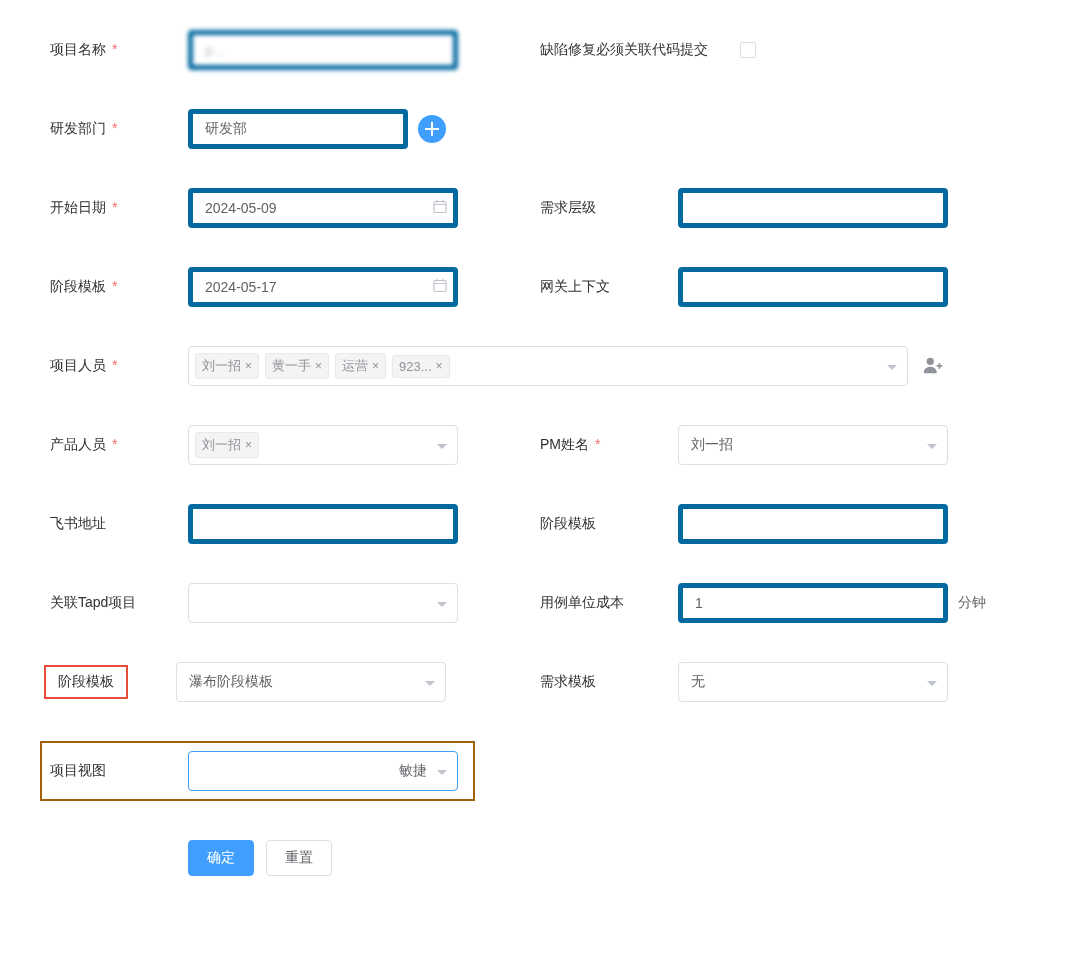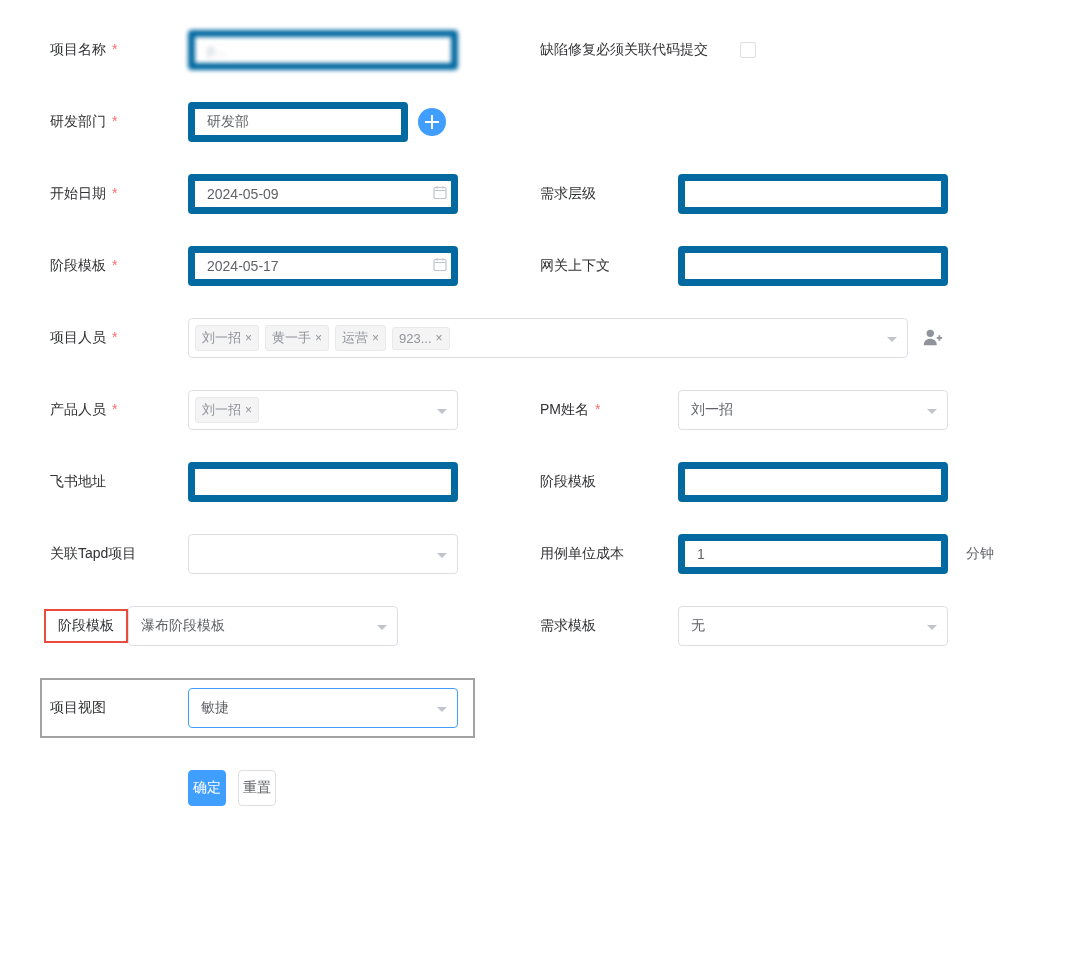--- a/index.html
+++ b/index.html
@@ -10,21 +10,21 @@
     body {
       font-family: -apple-system, BlinkMacSystemFont, "Segoe UI", "PingFang SC", "Microsoft YaHei", sans-serif;
       font-size: 14px;
       color: #303133;
       background: #fff;
       padding: 30px 50px;
     }
     .form-container {
       display: flex;
       flex-wrap: wrap;
-      gap: 0;
+      gap: 7px;
     }
     .form-row {
       display: flex;
       width: 100%;
       margin-bottom: 32px;
       align-items: center;
     }
     .form-item {
       display: flex;
       align-items: center;
@@ -47,21 +47,21 @@
       margin-left: 6px;
     }
     .form-control {
       flex: 1;
       max-width: 270px;
       position: relative;
     }
     .input {
       width: 100%;
       height: 40px;
-      border: 7px solid #0369a1;
+      border: 5px solid #0369a1;
       border-radius: 4px;
       padding: 0 12px;
       font-size: 14px;
       color: #606266;
       outline: none;
       background: #fff;
     }
     .input.blurred {
       color: #c0c4cc;
       filter: blur(2px);
@@ -76,20 +76,21 @@
       color: #606266;
       outline: none;
       background: #fff;
       position: relative;
       display: flex;
       align-items: center;
       cursor: pointer;
     }
     .select.active {
       border-color: #409eff;
+      justify-content: flex-end;
     }
     .select-arrow {
       position: absolute;
       right: 10px;
       top: 50%;
       transform: translateY(-50%);
       color: #c0c4cc;
     }
     .date-input {
       position: relative;
@@ -153,55 +154,55 @@
       cursor: pointer;
       color: #909399;
     }
     .add-person-icon {
       margin-left: 14px;
       color: #909399;
       cursor: pointer;
       flex-shrink: 0;
     }
     .unit-label {
-      margin-left: 18px;
+      margin-left: 10px;
       color: #606266;
       font-size: 14px;
     }
     .highlight-label {
       border: 2px solid #e74c3c;
       padding: 6px 4px;
       display: inline-block;
       margin-left: -6px;
     }
     .btn-row {
       display: flex;
       gap: 12px;
       margin-left: 138px;
     }
     .btn {
       height: 36px;
-      padding: 0 4px;
+      padding: 0 18px;
       border-radius: 4px;
       font-size: 14px;
       cursor: pointer;
       border: 1px solid #dcdfe6;
       background: #fff;
       color: #606266;
       display: inline-flex;
       align-items: center;
       justify-content: center;
     }
     .btn-primary {
       background: #409eff;
       border-color: #409eff;
       color: #fff;
     }
     .highlight-wrap {
-      border: 2px solid #a3a3a3;
+      border: 2px solid #a16207;
       padding: 8px;
       display: inline-flex;
       align-items: center;
     }
   </style>
 </head>
 <body>
 
 <div class="form-container">
 
@@ -382,21 +383,21 @@
       </div>
       <span class="unit-label">分钟</span>
     </div>
   </div>
 
   <div class="form-row">
     <div class="form-item half">
       <span class="highlight-label">
         <label class="form-label" style="width:auto;margin:8px">阶段模板</label>
       </span>
-      <div class="form-control" style="">
+      <div class="form-control" style="margin-left:48px">
         <div class="select">
           <span>瀑布阶段模板</span>
           <span class="select-arrow">
             <svg viewBox="0 0 10 6" width="10" height="6" fill="currentColor">
                 <path d="M0 0l5 5 5-5H0z"></path>
               </svg>
           </span>
         </div>
       </div>
     </div>

